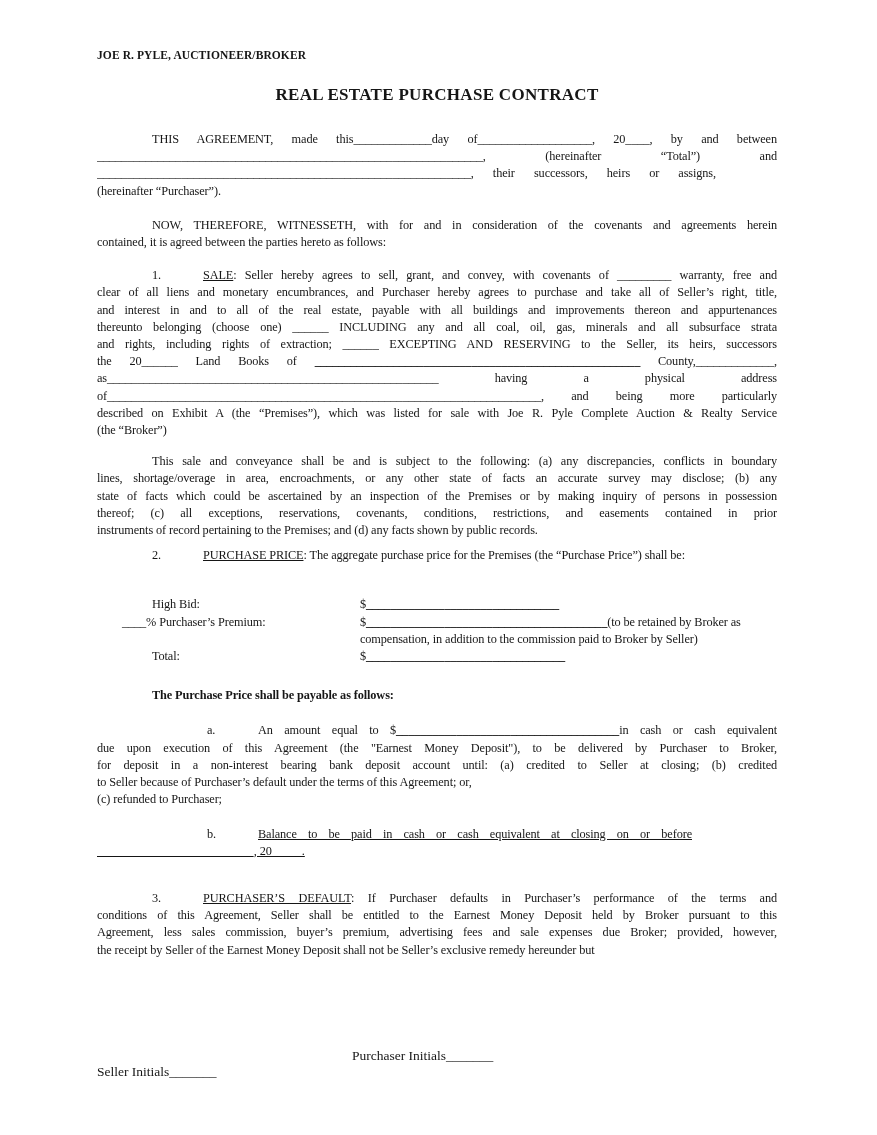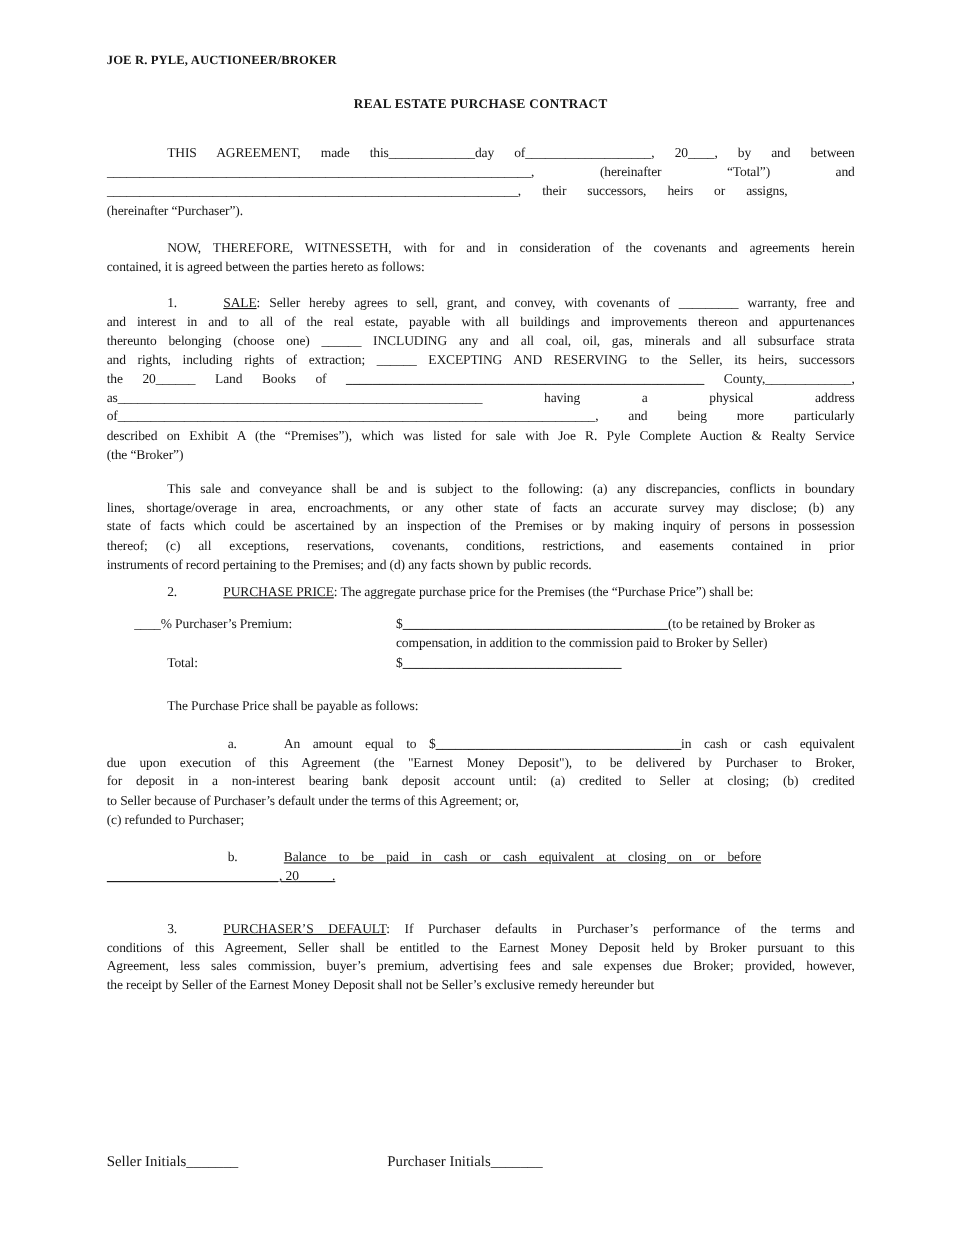--- a/index.html
+++ b/index.html
@@ -18,21 +18,21 @@
   }
   .hdr {
     font-weight: bold;
     font-size: 11.5px;
     line-height: 14px;
     margin-bottom: 24px;
     letter-spacing: 0.1px;
   }
   .title {
     font-weight: bold;
-    font-size: 12px;
+    font-size: 17px;
     line-height: 17px;
     text-align: center;
     margin-bottom: 28px;
     letter-spacing: 0.3px;
   }
   .doc { font-size: 12.3px; letter-spacing: -0.12px; }
   .para { margin: 0 0 17px 0; }
   .line {
     line-height: 17.2px;
     min-height: 17.2px;
@@ -40,21 +40,21 @@
     overflow: hidden;
   }
   .jl { text-align: justify; text-align-last: justify; }
   .line span.u { text-decoration: underline; }
   .line span.b { font-weight: bold; }
   .line span.tab { display: inline-block; white-space: pre; vertical-align: baseline; }
   .footer {
     position: absolute; left: 97px; top: 1047px; width: 680px;
     font-size: 13.5px; line-height: 17px;
   }
-  .footer .seller { position: absolute; left: 0; top: 0; }
+  .footer .seller { position: absolute; left: 0; top: 16px; }
   .footer .purchaser { position: absolute; left: 255px; top: 0; text-align: right; }
 </style>
 </head>
 <body>
 
 <div class="page">
   <div class="hdr">JOE R. PYLE, AUCTIONEER/BROKER</div>
   <div class="title">REAL ESTATE PURCHASE CONTRACT</div>
   <div class="doc">
       <div class="para" style="margin-bottom: 17px;">
@@ -62,46 +62,48 @@
         <div class="line jl"><span>________________________________________________________________, (hereinafter “Total”) and</span></div>
         <div class="line jl" style="width: 619px;"><span>______________________________________________________________, their successors, heirs or assigns,</span></div>
         <div class="line"><span>(hereinafter “Purchaser”).</span></div>
       </div>
       <div class="para" style="margin-bottom: 16px;">
         <div class="line jl" style="padding-left: 55px;"><span>NOW, THEREFORE, WITNESSETH, with for and in consideration of the covenants and agreements herein</span></div>
         <div class="line"><span>contained, it is agreed between the parties hereto as follows:</span></div>
       </div>
       <div class="para" style="margin-bottom: 14px;">
         <div class="line jl" style="padding-left: 55px;"><span class="tab" style="width: 51px;">1.</span><span class="u">SALE</span><span>: Seller hereby agrees to sell, grant, and convey, with covenants of _________ warranty, free and</span></div>
+        <div class="line jl"><span>clear of all liens and monetary encumbrances, and Purchaser hereby agrees to purchase and take all of Seller’s right, title,</span></div>
         <div class="line jl"><span>and interest in and to all of the real estate, payable with all buildings and improvements thereon and appurtenances</span></div>
         <div class="line jl"><span>thereunto belonging (choose one) ______ INCLUDING any and all coal, oil, gas, minerals and all subsurface strata</span></div>
         <div class="line jl"><span>and rights, including rights of extraction; ______ EXCEPTING AND RESERVING to the Seller, its heirs, successors</span></div>
         <div class="line jl"><span>the 20______ Land Books of </span><span class="b">______________________________________________________</span><span> County,_____________,</span></div>
         <div class="line jl"><span>as_______________________________________________________ having a physical address</span></div>
         <div class="line jl"><span>of________________________________________________________________________, and being more particularly</span></div>
         <div class="line jl"><span>described on Exhibit A (the “Premises”), which was listed for sale with Joe R. Pyle Complete Auction &amp; Realty Service</span></div>
         <div class="line"><span>(the “Broker”)</span></div>
       </div>
       <div class="para" style="margin-bottom: 8px;">
         <div class="line jl" style="padding-left: 55px;"><span>This sale and conveyance shall be and is subject to the following: (a) any discrepancies, conflicts in boundary</span></div>
         <div class="line jl"><span>lines, shortage/overage in area, encroachments, or any other state of facts an accurate survey may disclose; (b) any</span></div>
         <div class="line jl"><span>state of facts which could be ascertained by an inspection of the Premises or by making inquiry of persons in possession</span></div>
         <div class="line jl"><span>thereof; (c) all exceptions, reservations, covenants, conditions, restrictions, and easements contained in prior</span></div>
         <div class="line"><span>instruments of record pertaining to the Premises; and (d) any facts shown by public records.</span></div>
       </div>
-      <div class="para" style="margin-bottom: 12px;">
+      <div class="para" style="margin-bottom: 32px;">
         <div class="line" style="padding-left: 55px;"><span class="tab" style="width: 51px;">2.</span><span class="u">PURCHASE PRICE</span><span>: The aggregate purchase price for the Premises (the “Purchase Price”) shall be:</span></div>
       </div>
       <div class="para" style="margin-bottom: 22px;">
+        <div class="line" style="padding-left: 55px;"><span class="tab" style="width: 208px;">High Bid:</span><span>$</span><span class="b">________________________________</span></div>
         <div class="line" style="padding-left: 25px;"><span class="tab" style="width: 238px;">____% Purchaser’s Premium:</span><span>$</span><span class="b">________________________________________</span><span>(to be retained by Broker as</span></div>
         <div class="line" style="padding-left: 263px;"><span>compensation, in addition to the commission paid to Broker by Seller)</span></div>
         <div class="line" style="padding-left: 55px;"><span class="tab" style="width: 208px;">Total:</span><span>$</span><span class="b">_________________________________</span></div>
       </div>
       <div class="para" style="margin-bottom: 18px;">
-        <div class="line" style="padding-left: 55px;"><span>The Purchase Price shall be payable as follows:</span></div>
+        <div class="line" style="padding-left: 55px; font-weight: bold;"><span>The Purchase Price shall be payable as follows:</span></div>
       </div>
       <div class="para" style="margin-bottom: 17px;">
         <div class="line jl" style="padding-left: 110px;"><span class="tab" style="width: 51px;">a.</span><span>An amount equal to $</span><span class="b">_____________________________________</span><span>in cash or cash equivalent</span></div>
         <div class="line jl"><span>due upon execution of this Agreement (the "Earnest Money Deposit"), to be delivered by Purchaser to Broker,</span></div>
         <div class="line jl"><span>for deposit in a non-interest bearing bank deposit account until: (a) credited to Seller at closing; (b) credited</span></div>
         <div class="line"><span>to Seller because of Purchaser’s default under the terms of this Agreement; or,</span></div>
         <div class="line"><span>(c) refunded to Purchaser;</span></div>
       </div>
       <div class="para" style="margin-bottom: 30px; text-decoration: underline;">
         <div class="line jl" style="padding-left: 110px; width: 595px;"><span class="tab" style="width: 51px;">b.</span><span>Balance to be paid in cash or cash equivalent at closing on or before</span></div>

